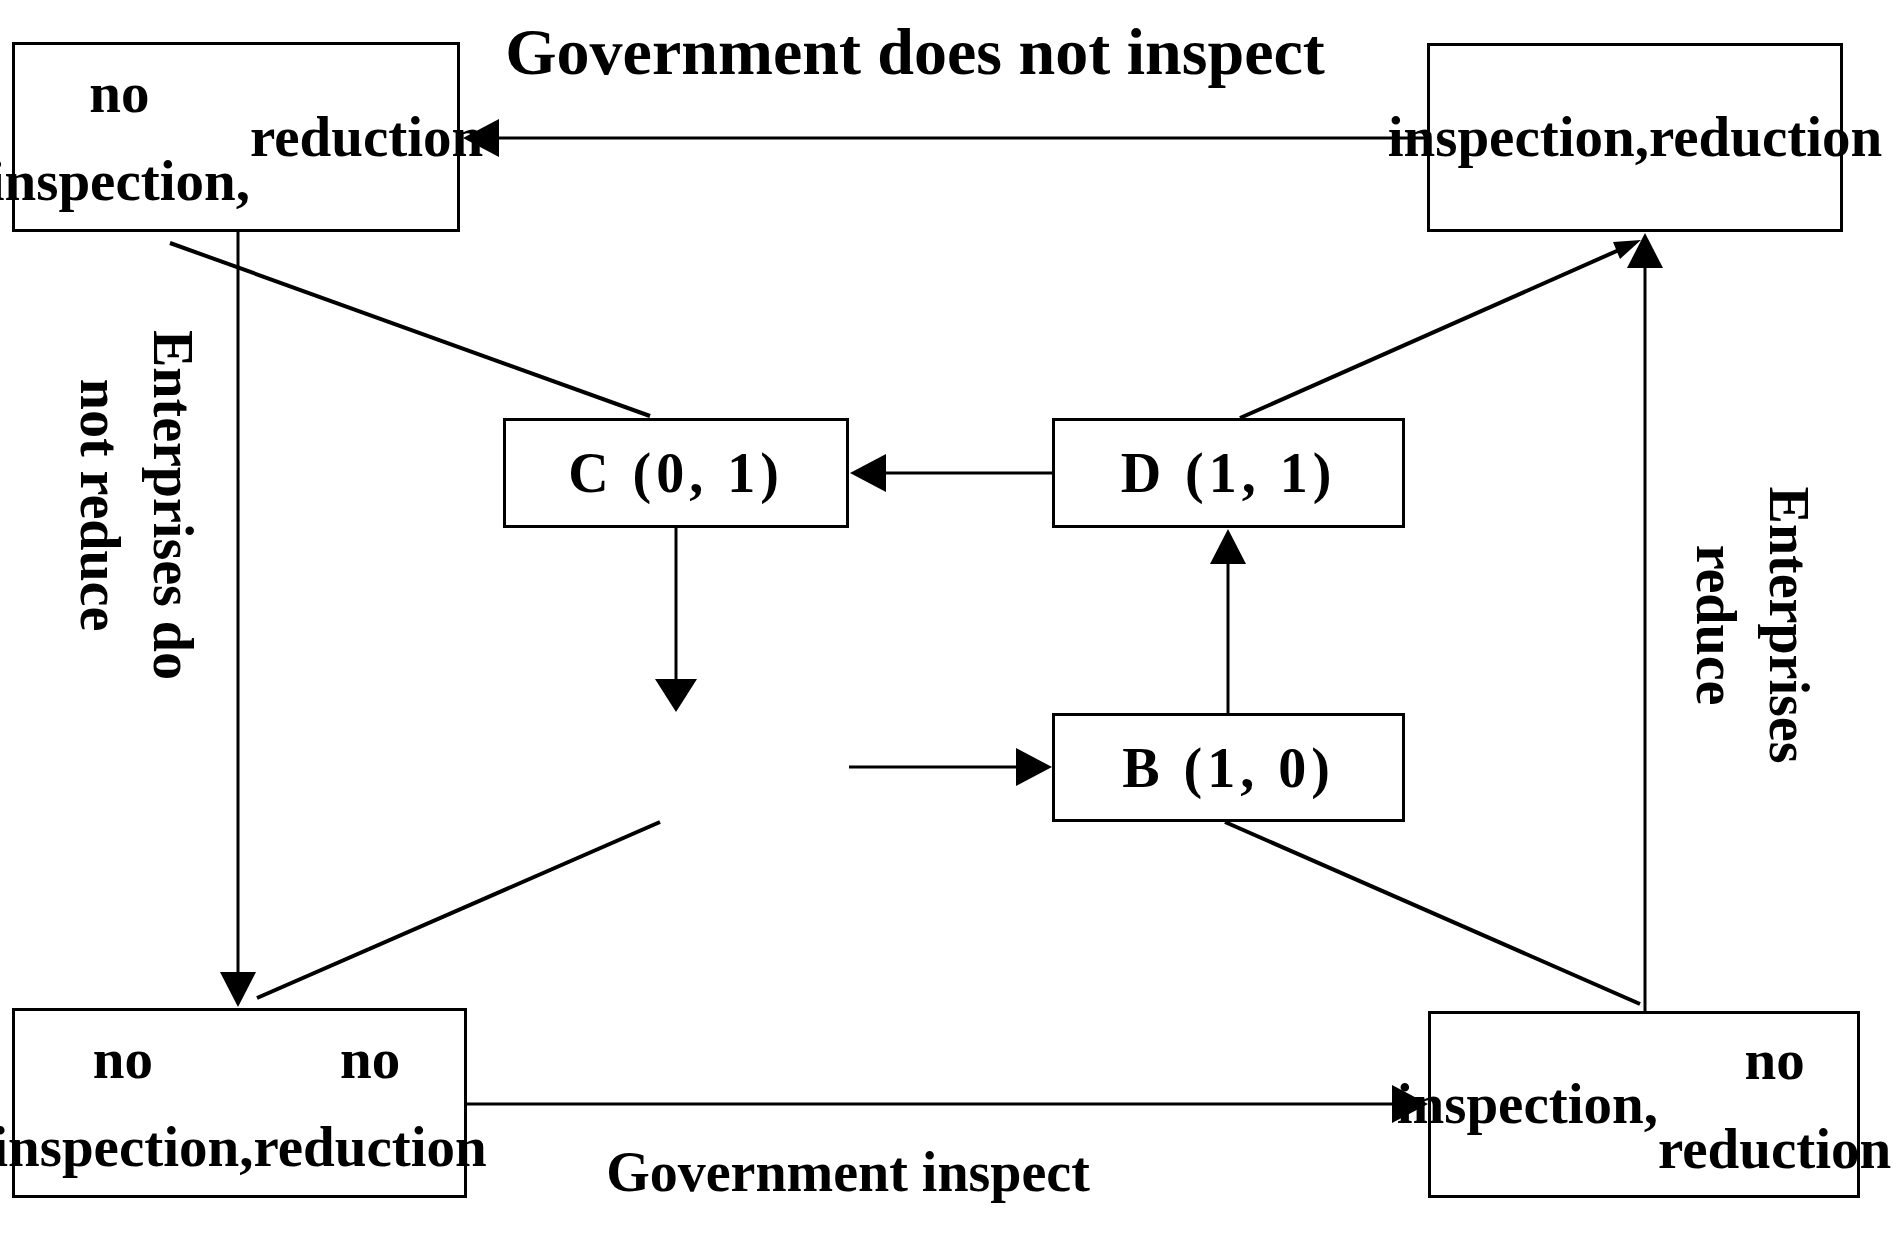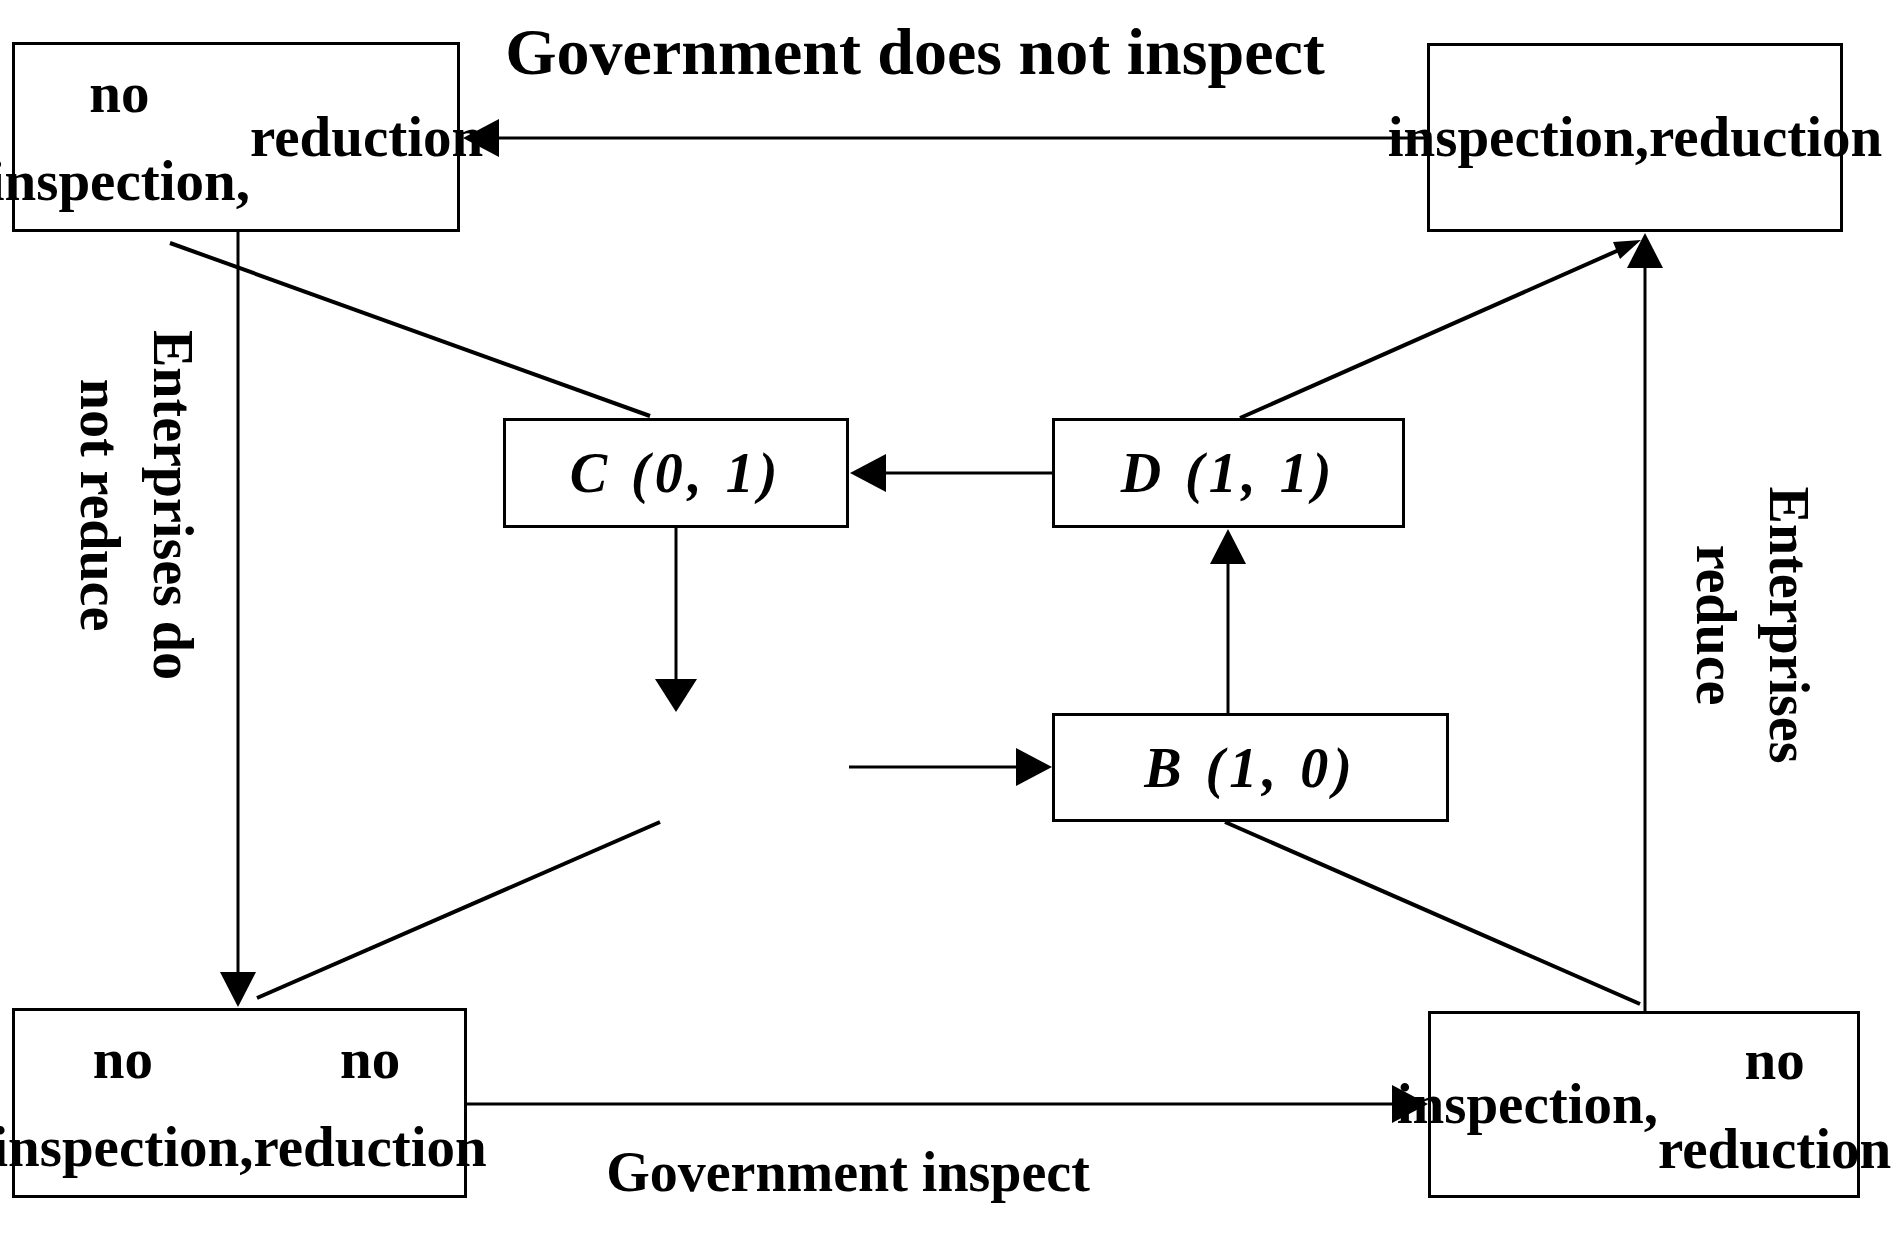--- a/index.html
+++ b/index.html
@@ -20,21 +20,21 @@
     border: 3px solid #000;
     background: #fff;
     display: flex;
     flex-direction: row;
     align-items: center;
     justify-content: center;
     text-align: center;
     font-weight: bold;
   }
   .corner-box { font-size: 57px; line-height: 1.55; }
-  .state-box  { font-size: 56px; letter-spacing: 5px; font-style: italic; }
+  .state-box  { font-size: 56px; letter-spacing: 5px; }
   .axis-label {
     position: absolute;
     font-weight: bold;
     white-space: nowrap;
     text-align: center;
   }
   .axis-label.top-lbl    { font-size: 66px; transform: translateX(-50%); }
   .axis-label.bottom-lbl { font-size: 56px; transform: translateX(-50%); }
   .axis-label.rot {
     font-size: 56px;
@@ -139,17 +139,17 @@
 
   <div class="box state-box" style="left:503px; top:418px; width:346px; height:110px;">
     <div>C (0, 1)</div>
   </div>
 
   <div class="box state-box" style="left:1052px; top:418px; width:353px; height:110px;">
     <div>D (1, 1)</div>
   </div>
 
 
-  <div class="box state-box" style="left:1052px; top:713px; width:397px; height:109px;">
+  <div class="box state-box" style="left:1052px; top:713px; width:353px; height:109px;">
     <div>B (1, 0)</div>
   </div>
 
 </div>
 
 </body></html>

